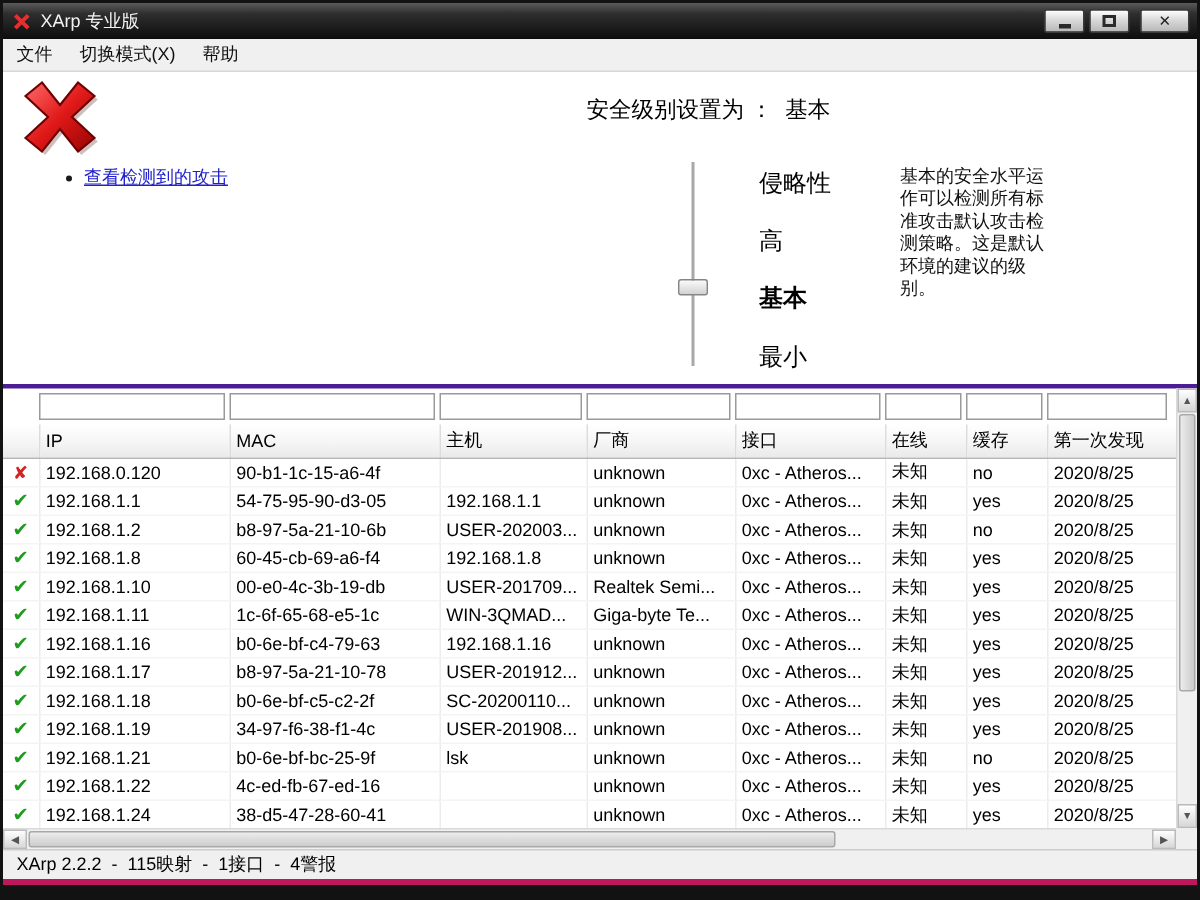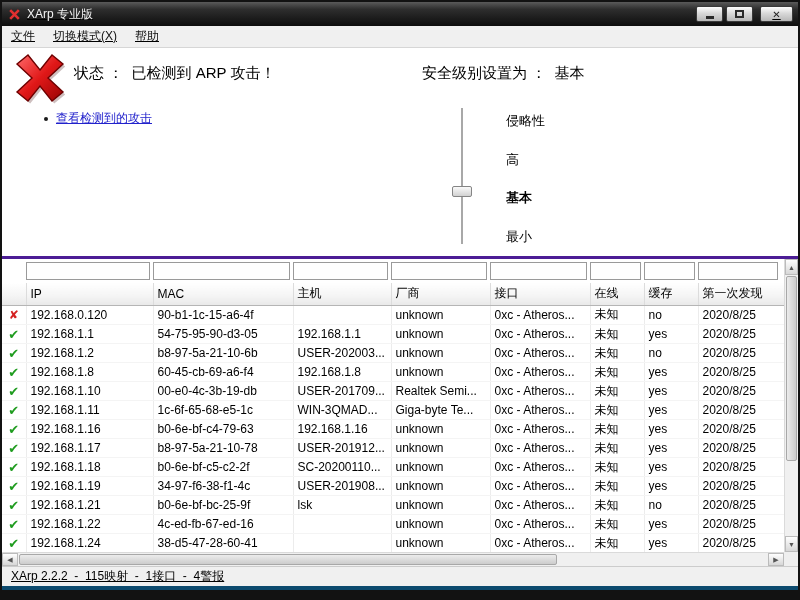--- a/index.html
+++ b/index.html
@@ -1,20 +1,20 @@
 <!DOCTYPE html>
 <html><head>
 <meta charset="utf-8">
 <style>
   * { margin:0; padding:0; box-sizing:border-box; }
   html,body { width:800px; height:600px; }
   body { font-family:"Liberation Sans","DejaVu Sans",sans-serif; background:#7d7d7d; }
 
-  .window { position:relative; width:800px; height:600px; background:#0c4a6e;
-            border:2px solid #121212; border-bottom-width:10px; overflow:hidden;text-decoration:underline; }
+  .window { position:relative; width:800px; height:600px; background:#be185d;
+            border:2px solid #121212; border-bottom-width:10px; overflow:hidden; }
 
   
   .titlebar { height:24px; background:linear-gradient(#5a5a5a 0%, #2e2e2e 30%, #0d0d0d 100%);
               display:flex; align-items:center; padding:0 5px; color:#fff; }
   .app-icon { width:14px; height:14px; display:flex; align-items:center; justify-content:center; }
   .title-text { font-size:12px; margin-left:6px; flex:1; color:#f2f2f2; }
   .win-btn { width:27px; height:16px; border:1px solid #3a3a3a; border-radius:2px;
              background:linear-gradient(#fefefe,#d9d9d9 45%,#b8b8b8);
              color:#222; font-size:9px; line-height:13px; text-align:center; margin-left:3px;
              display:flex; align-items:center; justify-content:center; }
@@ -27,31 +27,31 @@
              display:flex; align-items:center; font-size:12px; color:#111; }
   .menu-item { padding:3px 9px; }
 
   
   .content { position:relative; height:518px; background:#fff; overflow:hidden; }
 
   .alert-icon { position:absolute; left:12px; top:4px; width:52px; height:52px; }
 
   .status-line { position:absolute; top:16px; font-size:15px; color:#000; white-space:pre; }
   .status-line.status { left:72px; }
-  .status-line.security { left:420px; }
+  .status-line.security { left:389px; }
 
   .links { position:absolute; left:42px; top:62px; list-style:none; }
   .links li { margin-bottom:9px; font-size:12px; display:flex; align-items:center; }
   .bullet { width:4px; height:4px; background:#1a1a1a; border-radius:50%; margin-right:8px; flex:0 0 auto; }
   a.link { color:#2222cc; text-decoration:underline; cursor:pointer; }
 
   .slider-track { position:absolute; left:459px; top:60px; width:2px; height:136px; background:#a8a8a8; }
   .slider-thumb { position:absolute; left:450px; top:138px; width:20px; height:11px;
                   background:linear-gradient(#fafafa,#d2d2d2); border:1px solid #858585; border-radius:2px; }
-  .slider-label { position:absolute; left:504px; font-size:13px; color:#000; }
+  .slider-label { position:absolute; left:504px; font-size:16px; color:#000; }
   .slider-label.lv0 { top:64px; } .slider-label.lv1 { top:103px; }
   .slider-label.lv2 { top:141px; } .slider-label.lv3 { top:180px; }
   .slider-label.selected { font-weight:bold; }
 
   .security-desc { position:absolute; left:598px; top:62px; width:97px;
                    font-size:12px; line-height:15px; color:#101010; }
 
   
   .table-area { position:absolute; left:0; top:208px; right:0; bottom:0;
                 border-top:3px solid #4c1d95; background:#fff; }
@@ -135,37 +135,37 @@
             <stop offset="0" stop-color="#ff6a6a"></stop>
               <stop offset="0.5" stop-color="#e01818"></stop>
               <stop offset="1" stop-color="#970404"></stop>
           </linearGradient>
         </defs>
         <path d="M26 18 L38 3 L49 12 L34 26 L49 40 L38 49 L26 34 L14 49 L3 40 L18 26 L3 12 L14 3 Z" transform="translate(2.2,2.4)" fill="rgba(60,0,0,0.25)"></path>
         <path d="M26 18 L38 3 L49 12 L34 26 L49 40 L38 49 L26 34 L14 49 L3 40 L18 26 L3 12 L14 3 Z" fill="url(#xg)" stroke="#6e0000" stroke-width="1.4"></path>
       </svg>
     </span>
 
-    <div class="status-line status"><span>状态 ：</span><span>  </span><span>已检测到 ARP 攻击！</span></div>
     <div class="status-line security"><span>安全级别设置为 ：</span><span>  </span><span>基本</span></div>
 
     <ul class="links">
       <li>
           <span class="bullet"></span>
           <a class="link">查看检测到的攻击</a>
         </li>
     </ul>
 
     <div class="slider-track"></div>
     <div class="slider-thumb"></div>
     <span class="slider-label lv0">侵略性</span>
     <span class="slider-label lv1">高</span>
     <span class="slider-label lv2 selected">基本</span>
     <span class="slider-label lv3">最小</span>
 
+    <div class="security-desc">基本的安全水平运作可以检测所有标准攻击默认攻击检测策略。这是默认环境的建议的级别。</div>
 
     <div class="table-area">
       <div class="filter-row">
         <input class="fi-ip" style="">
         <input class="fi-mac" style="">
         <input class="fi-host" style="">
         <input class="fi-vendor" style="">
         <input class="fi-iface" style="">
         <input class="fi-online" style="">
         <input class="fi-cache" style="">

